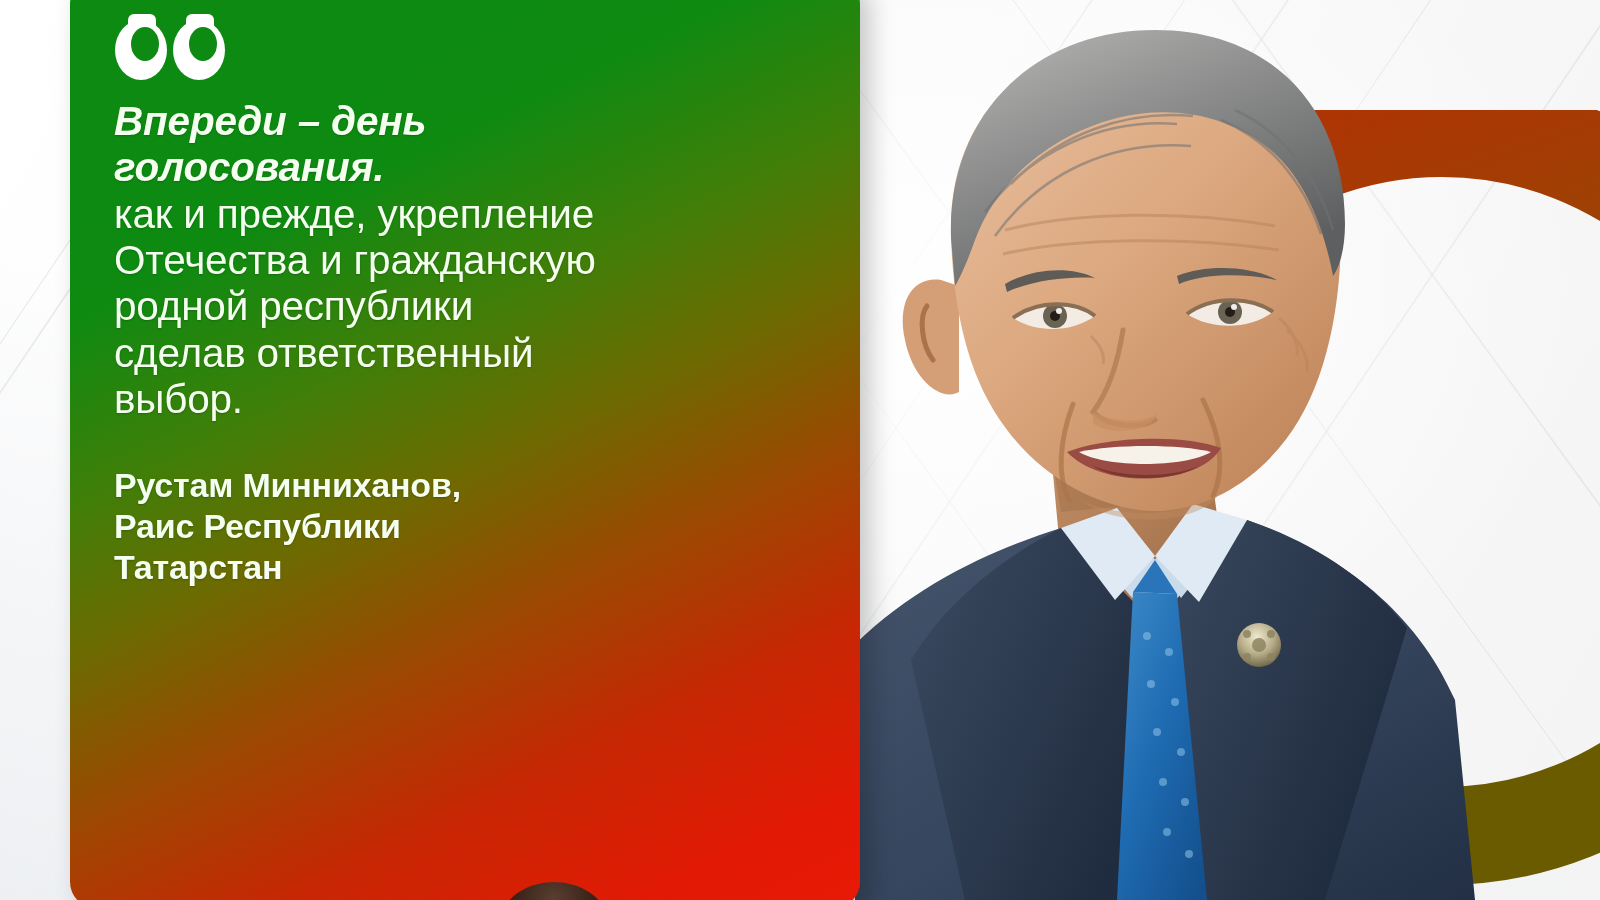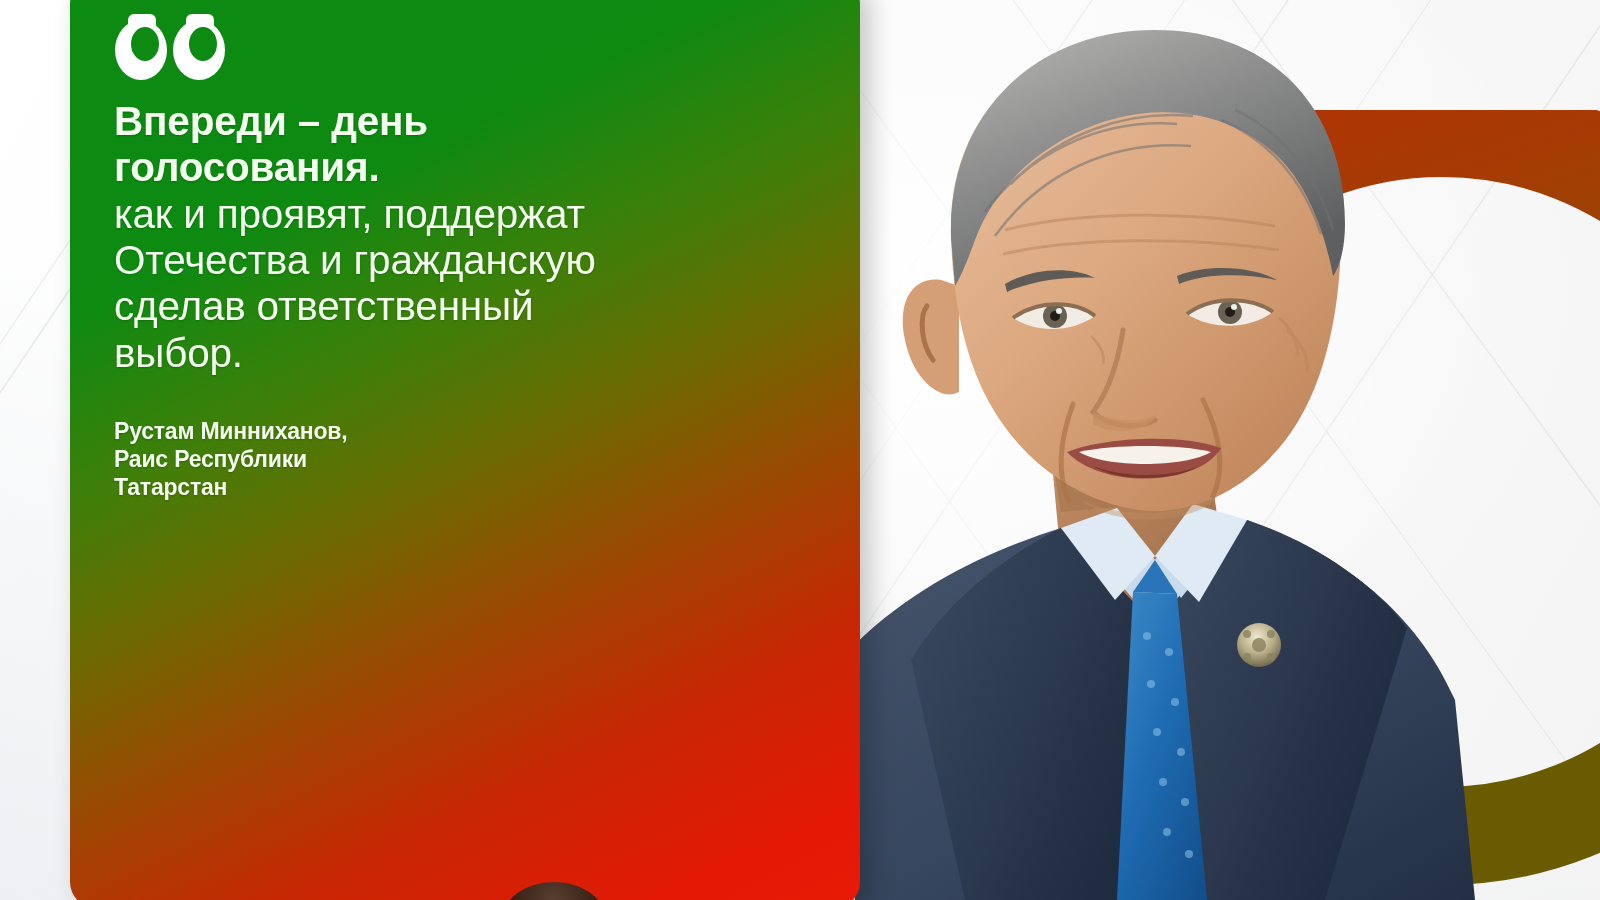--- a/index.html
+++ b/index.html
@@ -110,31 +110,32 @@
   .quote-body {
     color: #f4fff0;
     font-size: 40.5px;
     line-height: 1.145;
     letter-spacing: -0.2px;
     text-shadow: 0 1px 2px rgba(0,0,0,.20);
   }
   .quote-body .lead {
     font-weight: 700;
     display: block;
+    font-style: italic;
   }
   .quote-body .rest {
     font-weight: 400;
     display: block;
   }
   .ql { display: block; white-space: pre; }
 
   .attribution {
     margin-top: 42px;
     color: #f4fff0;
-    font-size: 23px;
+    font-size: 34px;
     font-weight: 700;
     line-height: 1.21;
     letter-spacing: -0.2px;
     text-shadow: 0 1px 2px rgba(0,0,0,.22);
   }
   .attribution .al { display: block; white-space: pre; }
 
   .badge-peek {
     position: absolute;
     left: 430px;
@@ -350,22 +351,23 @@
           </g>
         </svg>
       </div>
 
       <div class="quote-body">
         <span class="lead">
           <span class="ql">Впереди – день</span>
           <span class="ql">голосования.</span>
         </span>
         <span class="rest">
-          <span class="ql">как и проявят, поддержат</span>
+          <span class="ql">как и прежде, укрепление</span>
           <span class="ql">Отечества и гражданскую</span>
+          <span class="ql">родной республики</span>
           <span class="ql">сделав ответственный</span>
           <span class="ql">выбор.</span>
         </span>
       </div>
 
       <div class="attribution">
         <span class="al">Рустам Минниханов,</span>
         <span class="al">Раис Республики</span>
         <span class="al">Татарстан</span>
       </div>

